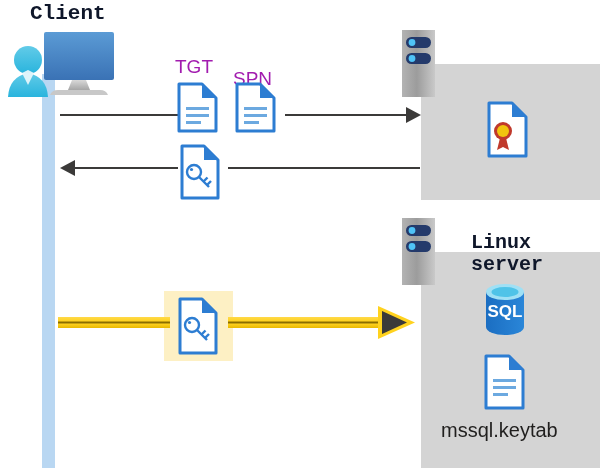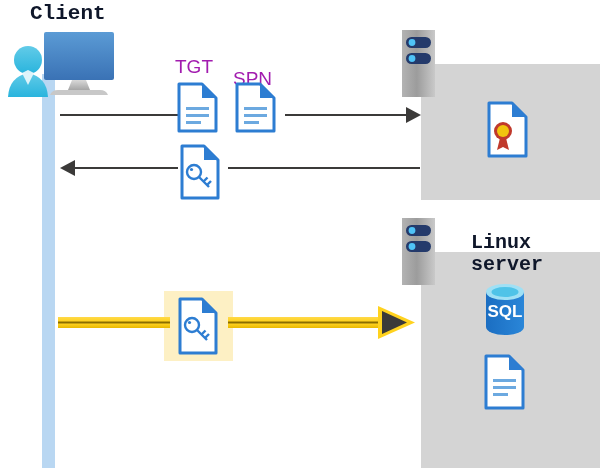--- a/index.html
+++ b/index.html
@@ -47,20 +47,21 @@
   <div class="abs" id="highlight-box"></div>
 
   <div class="abs title" id="client-title">Client</div>
 
 
   <div class="abs title" id="linux-title">Linux server</div>
 
   <div class="abs doclabel" id="label-tgt">TGT</div>
   <div class="abs doclabel" id="label-spn">SPN</div>
 
+  <div class="abs" id="keytab-caption">mssql.keytab</div>
 
   <svg class="abs svg-layer" viewBox="0 0 600 468" xmlns="http://www.w3.org/2000/svg">
 
     <defs>
       <linearGradient id="gMonitor" x1="0" y1="0" x2="0" y2="1">
         <stop offset="0%" stop-color="#5b9bd5"></stop>
         <stop offset="100%" stop-color="#3a72b5"></stop>
       </linearGradient>
       <linearGradient id="gStand" x1="0" y1="0" x2="0" y2="1">
         <stop offset="0%" stop-color="#d9d9d9"></stop>

